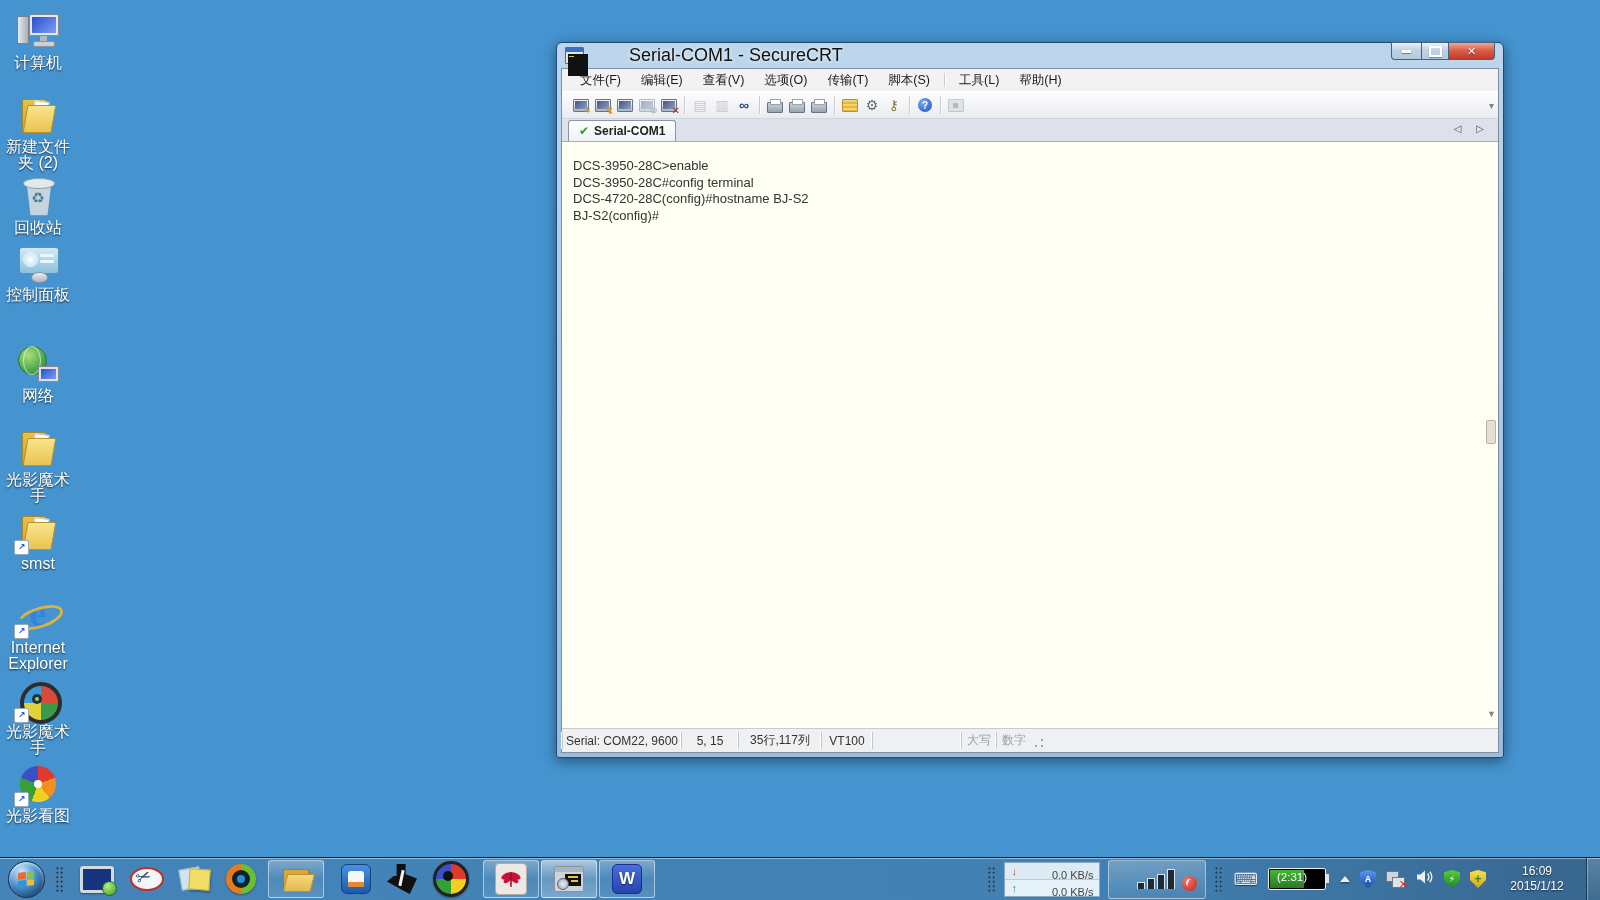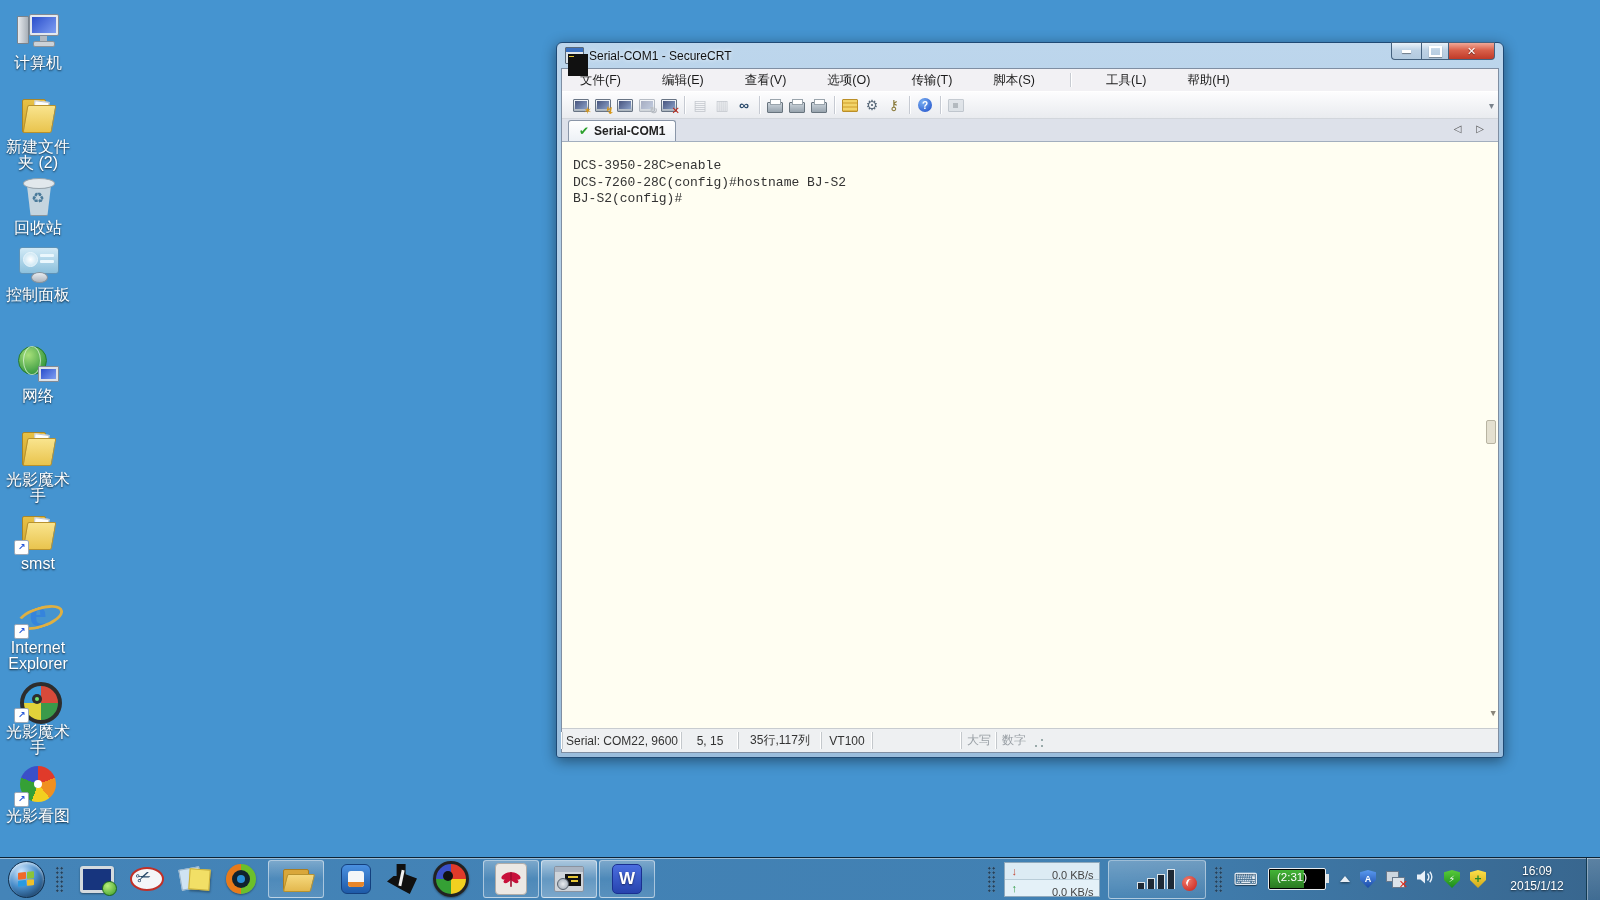--- a/index.html
+++ b/index.html
@@ -48,30 +48,30 @@
   .ic-pin .pin{position:absolute;left:5px;top:1px;width:36px;height:36px;border-radius:50%;background:conic-gradient(#e03a2a 0 70deg,#f09020 70deg 140deg,#f2d020 140deg 200deg,#35a035 200deg 290deg,#3a50c8 290deg 360deg);}
   .ic-pin .ctr{position:absolute;left:19px;top:15px;width:8px;height:8px;border-radius:50%;background:#fff;}
 
   
   .win{position:absolute;left:556px;top:42px;width:948px;height:716px;background:linear-gradient(#bdd6ec,#9abddc);border:1px solid #1f4a75;border-radius:6px 6px 3px 3px;box-shadow:0 3px 14px rgba(0,0,0,.45);box-sizing:border-box;padding:0 4px 4px;}
   .titlebar{height:25px;display:flex;align-items:center;position:relative;}
   .title-ic{width:17px;height:15px;margin:0 5px 0 4px;position:relative;background:#dfe5ea;border:1px solid #5a6a7a;border-radius:1px;}
   .title-ic .tb{position:absolute;left:0;top:0;right:0;height:4px;background:#3a70c0;}
   .title-ic .term{position:absolute;left:2px;top:6px;width:9px;height:6px;background:#111;}
   .title-ic .dash{position:absolute;left:3px;top:8px;width:5px;height:1px;background:#e8c838;}
-  .title-txt{font-size:12px;color:#111;text-shadow:0 0 4px rgba(255,255,255,.9);}
+  .title-txt{font-size:18px;color:#111;text-shadow:0 0 4px rgba(255,255,255,.9);margin-left:40px;}
   .capbtns{position:absolute;top:-1px;right:4px;display:flex;}
   .capbtn{height:18px;border:1px solid #44617e;background:linear-gradient(rgba(255,255,255,.7),rgba(190,205,220,.45) 45%,rgba(160,180,200,.35));display:flex;align-items:center;justify-content:center;box-sizing:border-box;}
   .capbtn.min{width:30px;border-radius:0 0 0 4px;border-right:none;}
   .capbtn.max{width:28px;}
   .capbtn.cls{width:46px;border-radius:0 0 4px 0;border-left:none;background:linear-gradient(#f0a896,#d9604a 45%,#c03a28);color:#fff;font-size:11px;font-weight:bold;text-shadow:0 1px 1px rgba(0,0,0,.5);}
   .minbar{width:9px;height:3px;background:#fff;box-shadow:0 1px 1px rgba(0,0,0,.4);}
   .maxbox{width:9px;height:7px;border:2px solid #fff;box-shadow:0 1px 1px rgba(0,0,0,.3);}
   .winbody{height:calc(100% - 25px);background:#f2f1f4;border:1px solid #7f8ea2;box-sizing:border-box;display:flex;flex-direction:column;}
-  .menubar{height:22px;display:flex;align-items:center;background:#f2f1f4;font-size:12.5px;color:#1a1a1a;padding-left:8px;gap:21px;}
+  .menubar{height:22px;display:flex;align-items:center;background:#f2f1f4;font-size:12.5px;color:#1a1a1a;padding-left:8px;}
   .menu-item{padding:2px 10px;}
   .menu-vsep{width:1px;height:14px;background:#c8ccd2;margin:0 4px;box-shadow:1px 0 0 #fff;}
   .toolbar{height:26px;display:flex;align-items:center;background:linear-gradient(#fdfdfe,#e9ebef);border-top:1px solid #fff;border-bottom:1px solid #d2d6dc;padding-left:8px;}
   .tbtn{width:22px;height:22px;display:flex;align-items:center;justify-content:center;position:relative;}
   .tbtn.dis{opacity:.45;}
   .tsep{width:1px;height:18px;background:#c6cad2;box-shadow:1px 0 0 #fff;margin:0 4px;}
   .b-mon{width:14px;height:11px;border:1px solid #687484;background:linear-gradient(#eef2f6 30%,#a8b2bc);position:relative;border-radius:1px;}
   .b-mon .ms{position:absolute;left:1px;top:1px;right:1px;bottom:2px;background:linear-gradient(135deg,#48557e,#8aa0c8);}
   .tbtn .ovl{position:absolute;right:0;bottom:0;font-size:10px;font-weight:bold;line-height:10px;}
   .tbtn .big{font-size:14px;font-weight:bold;line-height:14px;}
@@ -79,21 +79,21 @@
   .b-printer .pp{position:absolute;left:2px;top:-4px;width:9px;height:4px;background:#fff;border:1px solid #9aa4ac;}
   .b-card{width:14px;height:11px;background:repeating-linear-gradient(#f2d468 0 2px,#e0b848 2px 4px);border:1px solid #bb8f28;border-radius:1px;}
   .b-help{width:14px;height:14px;border-radius:50%;background:radial-gradient(circle at 35% 30%,#7ab0f2,#1a4ac8);color:#fff;font-size:10px;font-weight:bold;display:flex;align-items:center;justify-content:center;}
   .b-lockwin{width:14px;height:11px;background:#c8d0d8;border:1px solid #8894a0;border-radius:1px;position:relative;}
   .b-lockwin .sq{position:absolute;left:4px;top:3px;width:5px;height:5px;background:#68747e;}
   .tb-overflow{margin-left:auto;margin-right:4px;color:#7a828c;font-size:10px;}
   .tabstrip{height:22px;background:#dde1ea;display:flex;align-items:flex-end;padding-left:6px;border-bottom:1px solid #a2aebe;position:relative;}
   .tab{height:20px;display:flex;align-items:center;padding:0 10px;background:linear-gradient(#ffffff,#edf1f6);border:1px solid #8a96a8;border-bottom:none;border-radius:3px 3px 0 0;font-size:12px;font-weight:bold;color:#222;}
   .tab .chk{color:#2aa02a;margin-right:5px;font-size:12px;}
   .tab-arrows{position:absolute;right:8px;top:4px;font-size:10px;color:#555;letter-spacing:6px;}
-  .term{flex:1;background:#fffef2;position:relative;font-family:Liberation Mono, monospace;font-size:13px;line-height:16.5px;color:#333;padding:16px 0 0 11px;overflow:hidden;}
+  .term{flex:1;background:#fffef2;position:relative;font-family:Liberation Sans, sans-serif;font-size:13px;line-height:16.5px;color:#333;padding:16px 0 0 11px;overflow:hidden;}
   .term .ln{white-space:pre;}
   .vscroll{position:absolute;right:0;top:0;bottom:0;width:13px;}
   .vthumb{position:absolute;right:2px;top:278px;width:8px;height:22px;background:#e4e0d0;border:1px solid #b8b4a2;border-radius:2px;}
   .varrow{position:absolute;right:2px;bottom:6px;font-size:9px;color:#8a867a;}
   .statusbar{height:23px;background:#eef0f2;border-top:1px solid #c8ccd0;display:flex;align-items:center;font-size:12px;color:#333;}
   .sb-left{flex:1;padding-left:10px;}
   .sb-pane{border-left:1px solid #c4c8cc;box-shadow:-1px 0 0 #fff;height:17px;display:flex;align-items:center;justify-content:center;}
   .sb-serial{width:118px;}.sb-cur{width:56px;}.sb-size{width:82px;}.sb-emu{width:50px;}.sb-blank{width:88px;}
   .sb-caps,.sb-num{width:34px;color:#9aa0a6;}
   .sb-grip{width:15px;height:100%;background:
@@ -377,21 +377,22 @@
       </div>
       <div class="tabstrip">
         <div class="tab">
           <span class="chk">✔</span>
           <span>Serial-COM1</span>
         </div>
         <div class="tab-arrows">◁ ▷</div>
       </div>
       <div class="term">
         <div class="ln">DCS-3950-28C&gt;enable</div>
-        <div class="ln">DCS-7260-28C(config)#hostname BJ-S2</div>
+        <div class="ln">DCS-3950-28C#config terminal</div>
+        <div class="ln">DCS-4720-28C(config)#hostname BJ-S2</div>
         <div class="ln">BJ-S2(config)#</div>
         <div class="vscroll">
           <span class="vthumb"></span>
           <span class="varrow">▼</span>
         </div>
       </div>
       <div class="statusbar">
         <span class="sb-pane sb-serial">Serial: COM22, 9600</span>
         <span class="sb-pane sb-cur">5, 15</span>
         <span class="sb-pane sb-size">35行,117列</span>

